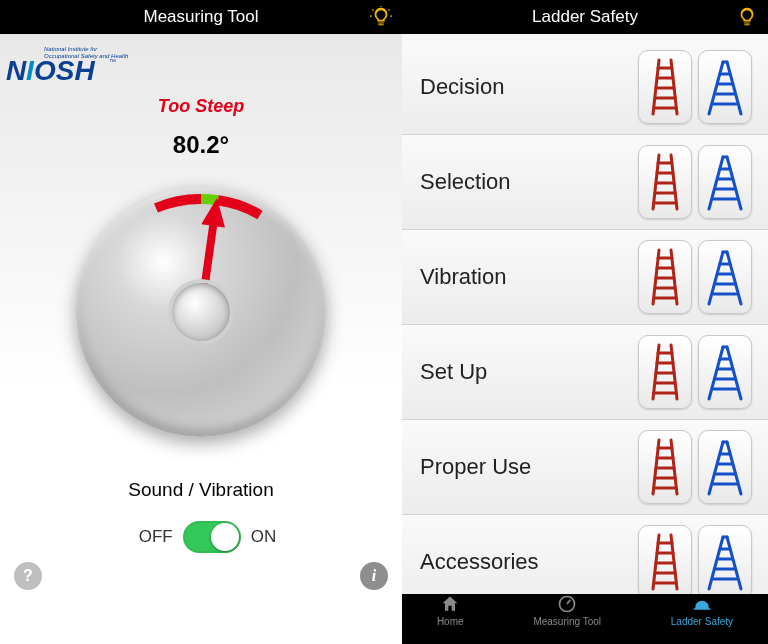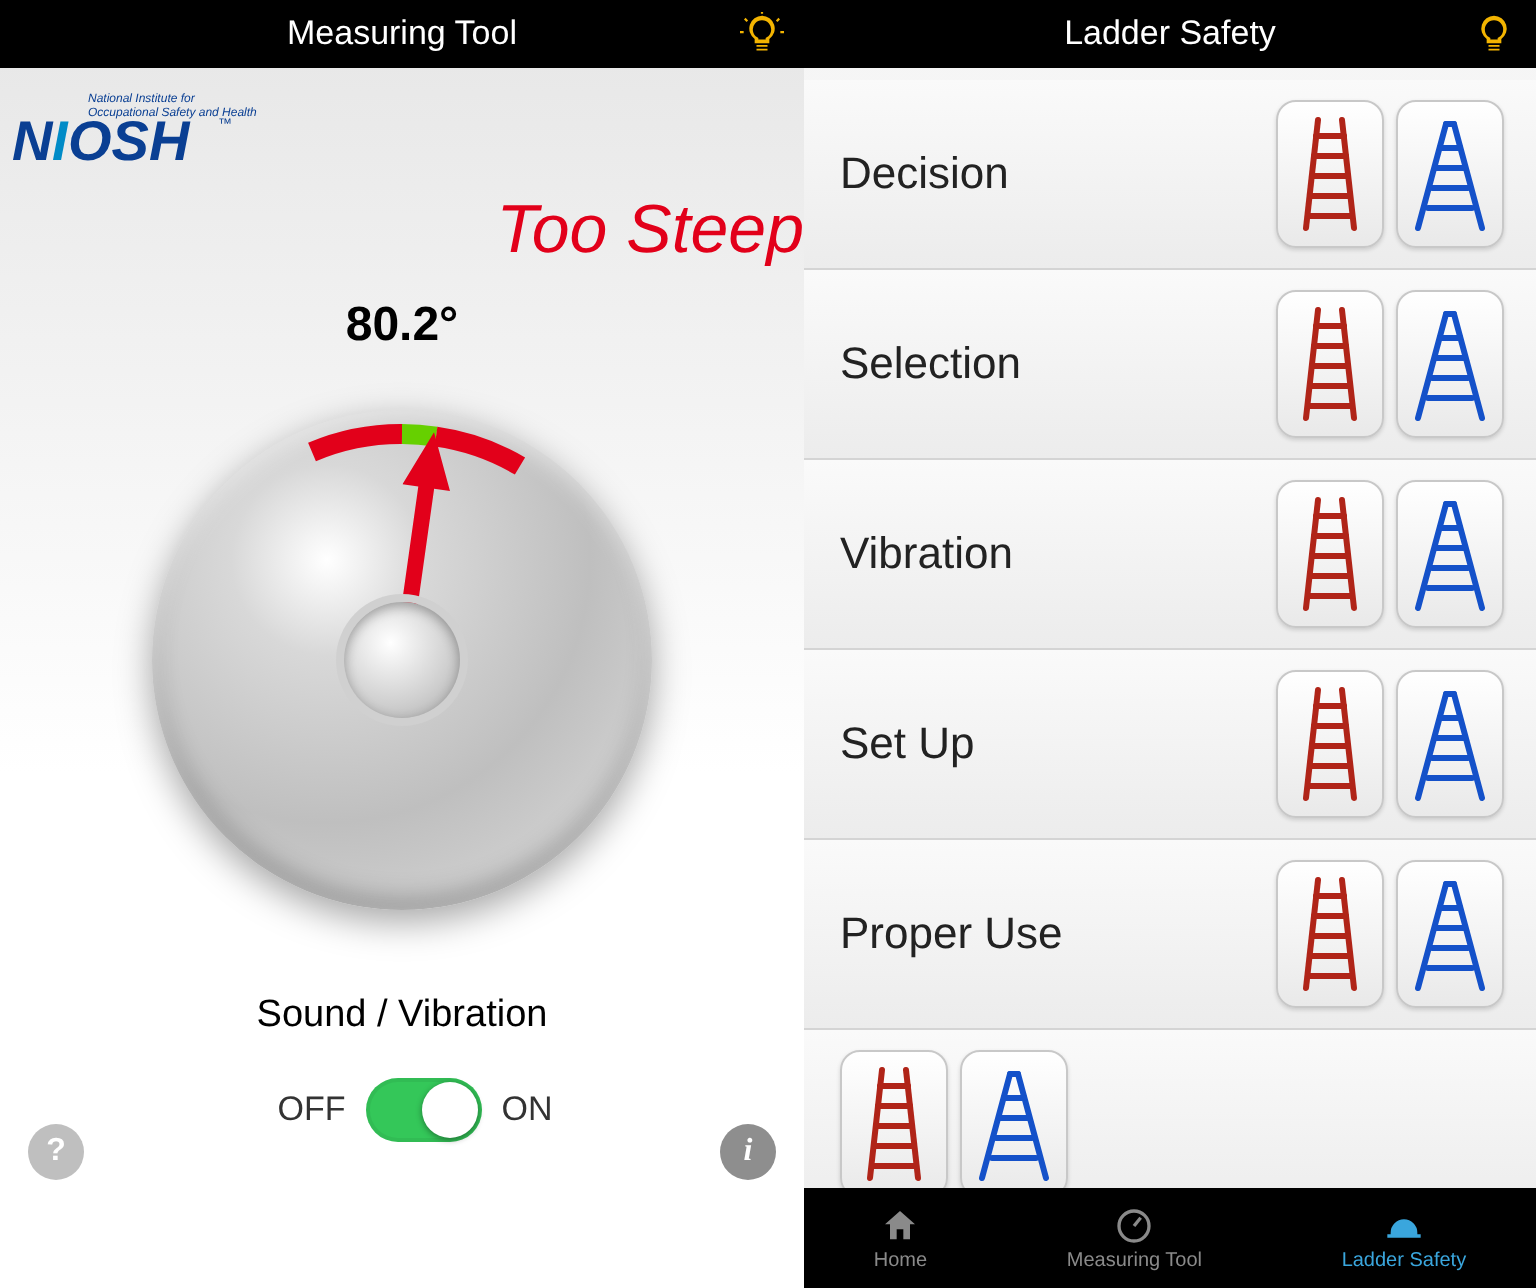--- a/index.html
+++ b/index.html
@@ -40,24 +40,24 @@
     color: #f3b400;
   }
 
   
   .logo {
     position: absolute;
     top: 40px;
     left: 6px;
   }
   .status-text {
-    text-align: right;
+    text-align: center;
     margin-top: 62px;
-    font-size: 34px;
-    font-weight: normal;
+    font-size: 18px;
+    font-weight: bold;
     color: #e2001a;
     font-style: italic;
   }
   .angle-text {
     text-align: center;
     font-size: 24px;
     font-weight: bold;
     color: #000;
     margin-top: 14px;
   }
@@ -182,21 +182,21 @@
 
   .tabbar {
     position: absolute;
     bottom: 0;
     left: 0;
     right: 0;
     height: 50px;
     background: #000;
     display: flex;
     justify-content: space-around;
-    align-items: center;
+    align-items: flex-start;
   }
   .tab {
     display: flex;
     flex-direction: column;
     align-items: center;
     gap: 2px;
     color: #8a8a8a;
     font-size: 10px;
   }
   .tab.active { color: #3aa6dd; }
@@ -420,20 +420,21 @@
                 <line x1="13" y1="28" x2="27" y2="28"></line>
                 <line x1="11" y1="38" x2="29" y2="38"></line>
                 <line x1="9" y1="48" x2="31" y2="48"></line>
               </g>
             </svg>
         </div>
       </div>
     </div>
 
     <div class="menu-row">
+      <span class="menu-label">Accessories</span>
       <div class="ladder-btns">
         <div class="ladder-btn">
           <svg width="32" height="62" viewBox="0 0 32 62">
               <g stroke="#b02418" stroke-width="3" stroke-linecap="round">
                 <line x1="10" y1="4" x2="4" y2="58"></line>
                 <line x1="22" y1="4" x2="28" y2="58"></line>
                 <line x1="9" y1="12" x2="23" y2="12"></line>
                 <line x1="8" y1="22" x2="24" y2="22"></line>
                 <line x1="7" y1="32" x2="25" y2="32"></line>
                 <line x1="6" y1="42" x2="26" y2="42"></line>

